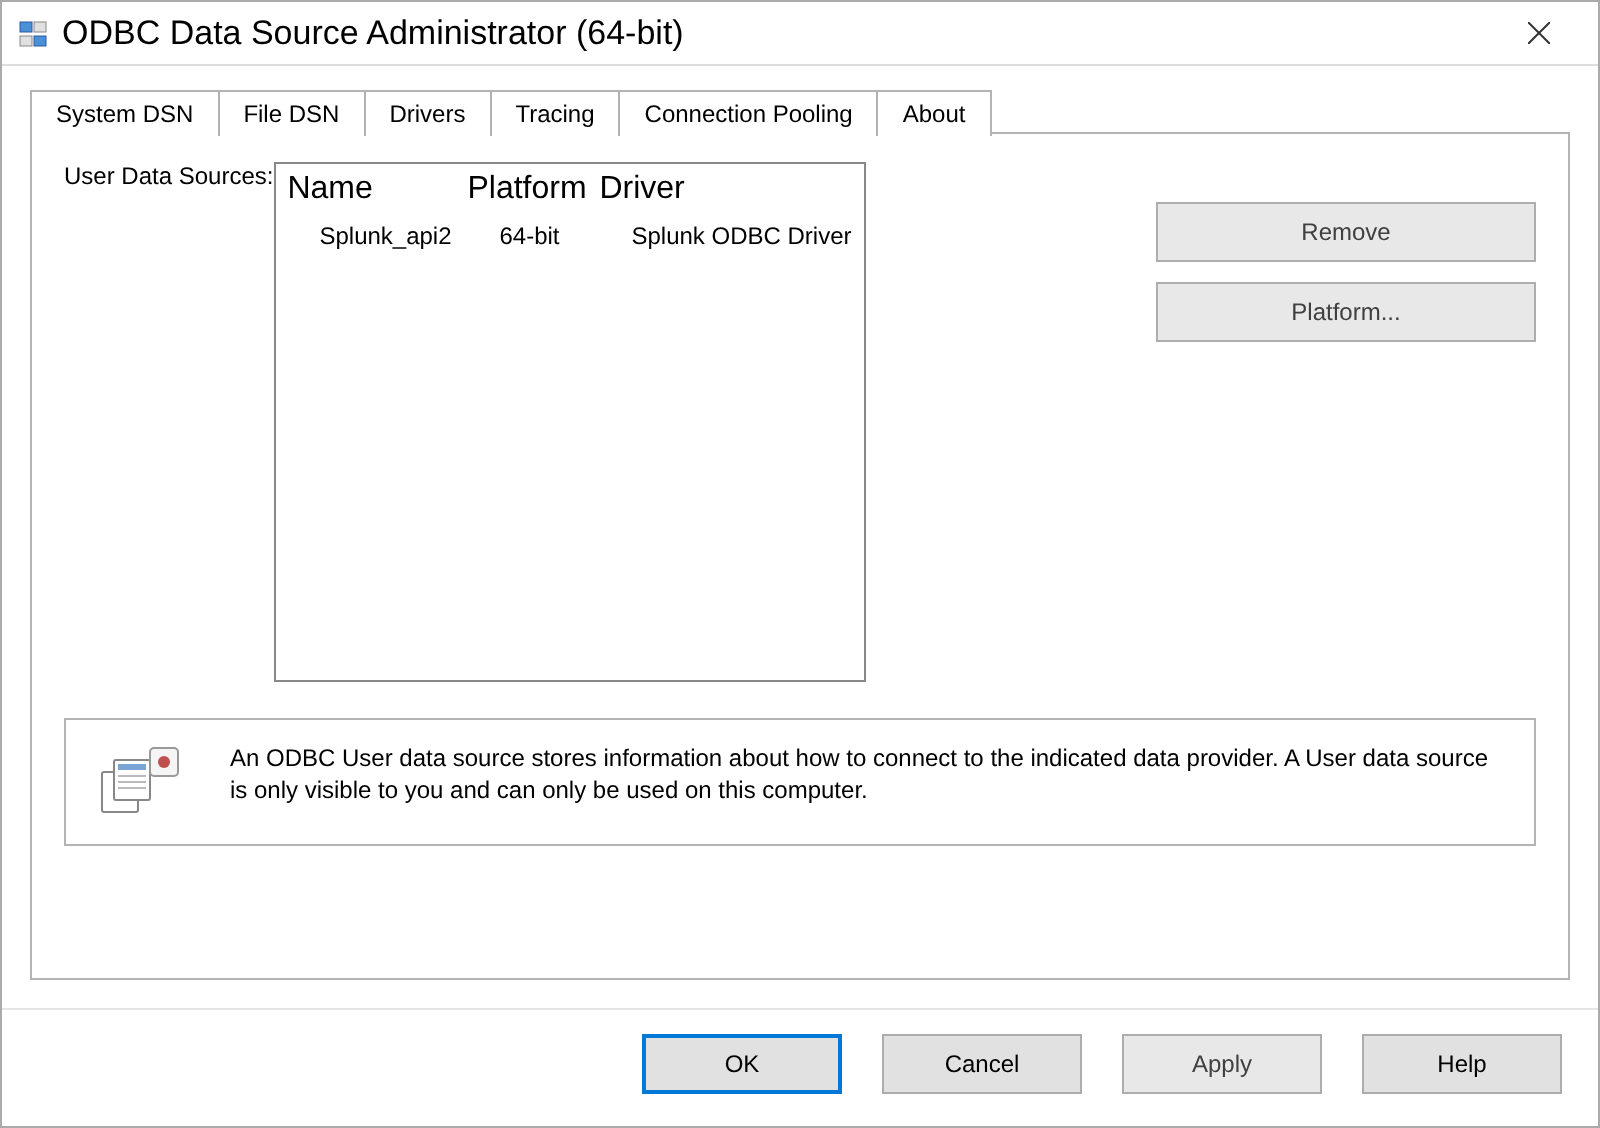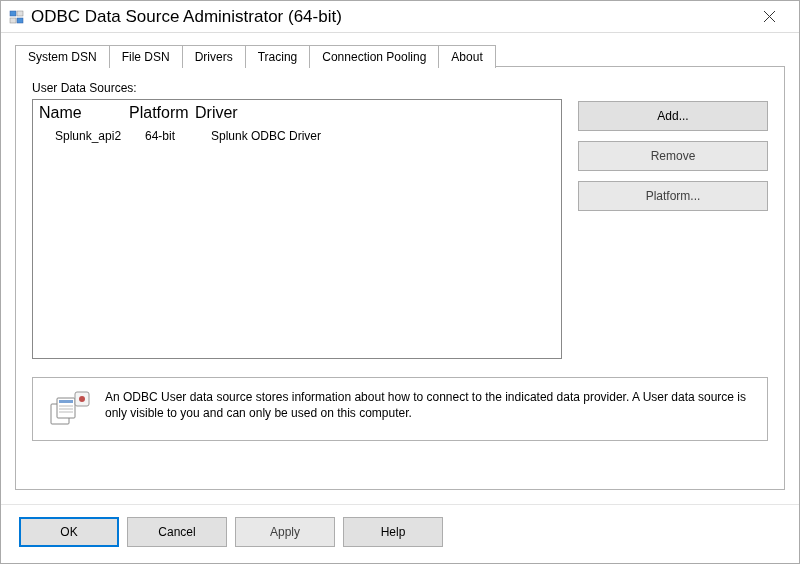--- a/index.html
+++ b/index.html
@@ -91,21 +91,20 @@
     position: relative;
     z-index: 1;
   }
   .panel-row {
     display: flex;
     gap: 16px;
   }
   .list-section {
     flex: 1;
     display: flex;
-    flex-direction: column;
   }
   .list-label {
     margin-bottom: 4px;
   }
   .listbox {
     border: 1px solid #888;
     height: 260px;
     background: #fff;
   }
   .list-header {
@@ -144,36 +143,36 @@
     color: #404040;
     cursor: default;
     background: #e8e8e8;
   }
   .info-box {
     margin-top: 18px;
     border: 1px solid #b3b3b3;
     padding: 12px 14px;
     display: flex;
     align-items: flex-start;
-    gap: 14px;
+    gap: 24px;
   }
   .info-icon {
     width: 44px;
     height: 38px;
     flex-shrink: 0;
   }
   .info-text {
     font-size: 12px;
     line-height: 1.3;
   }
   .footer {
     padding: 12px 18px 16px 18px;
     display: flex;
-    justify-content: flex-start;
-    gap: 8px;
+    justify-content: flex-end;
+    gap: 20px;
     border-top: 1px solid #e5e5e5;
   }
   .footer .btn { width: 100px; }
   .btn.primary {
     border: 2px solid #0078d7;
     background: #e1e1e1;
   }
 </style>
 </head>
 <body>
@@ -221,21 +220,20 @@
             <div class="list-body">
               <div class="list-row">
                 <div class="col-name">Splunk_api2</div>
                 <div class="col-platform">64-bit</div>
                 <div class="col-driver">Splunk ODBC Driver</div>
               </div>
             </div>
           </div>
         </div>
         <div class="side-buttons">
-          <button class="btn">Add...</button>
           <button class="btn" disabled="">Remove</button>
           <button class="btn" disabled="">Platform...</button>
         </div>
       </div>
 
       <div class="info-box">
         <div class="info-icon">
           <svg width="44" height="38" viewBox="0 0 44 38">
             <rect x="4" y="14" width="18" height="20" rx="1" fill="#fff" stroke="#888"></rect>
             <rect x="10" y="8" width="18" height="20" rx="1" fill="#fff" stroke="#888"></rect>

